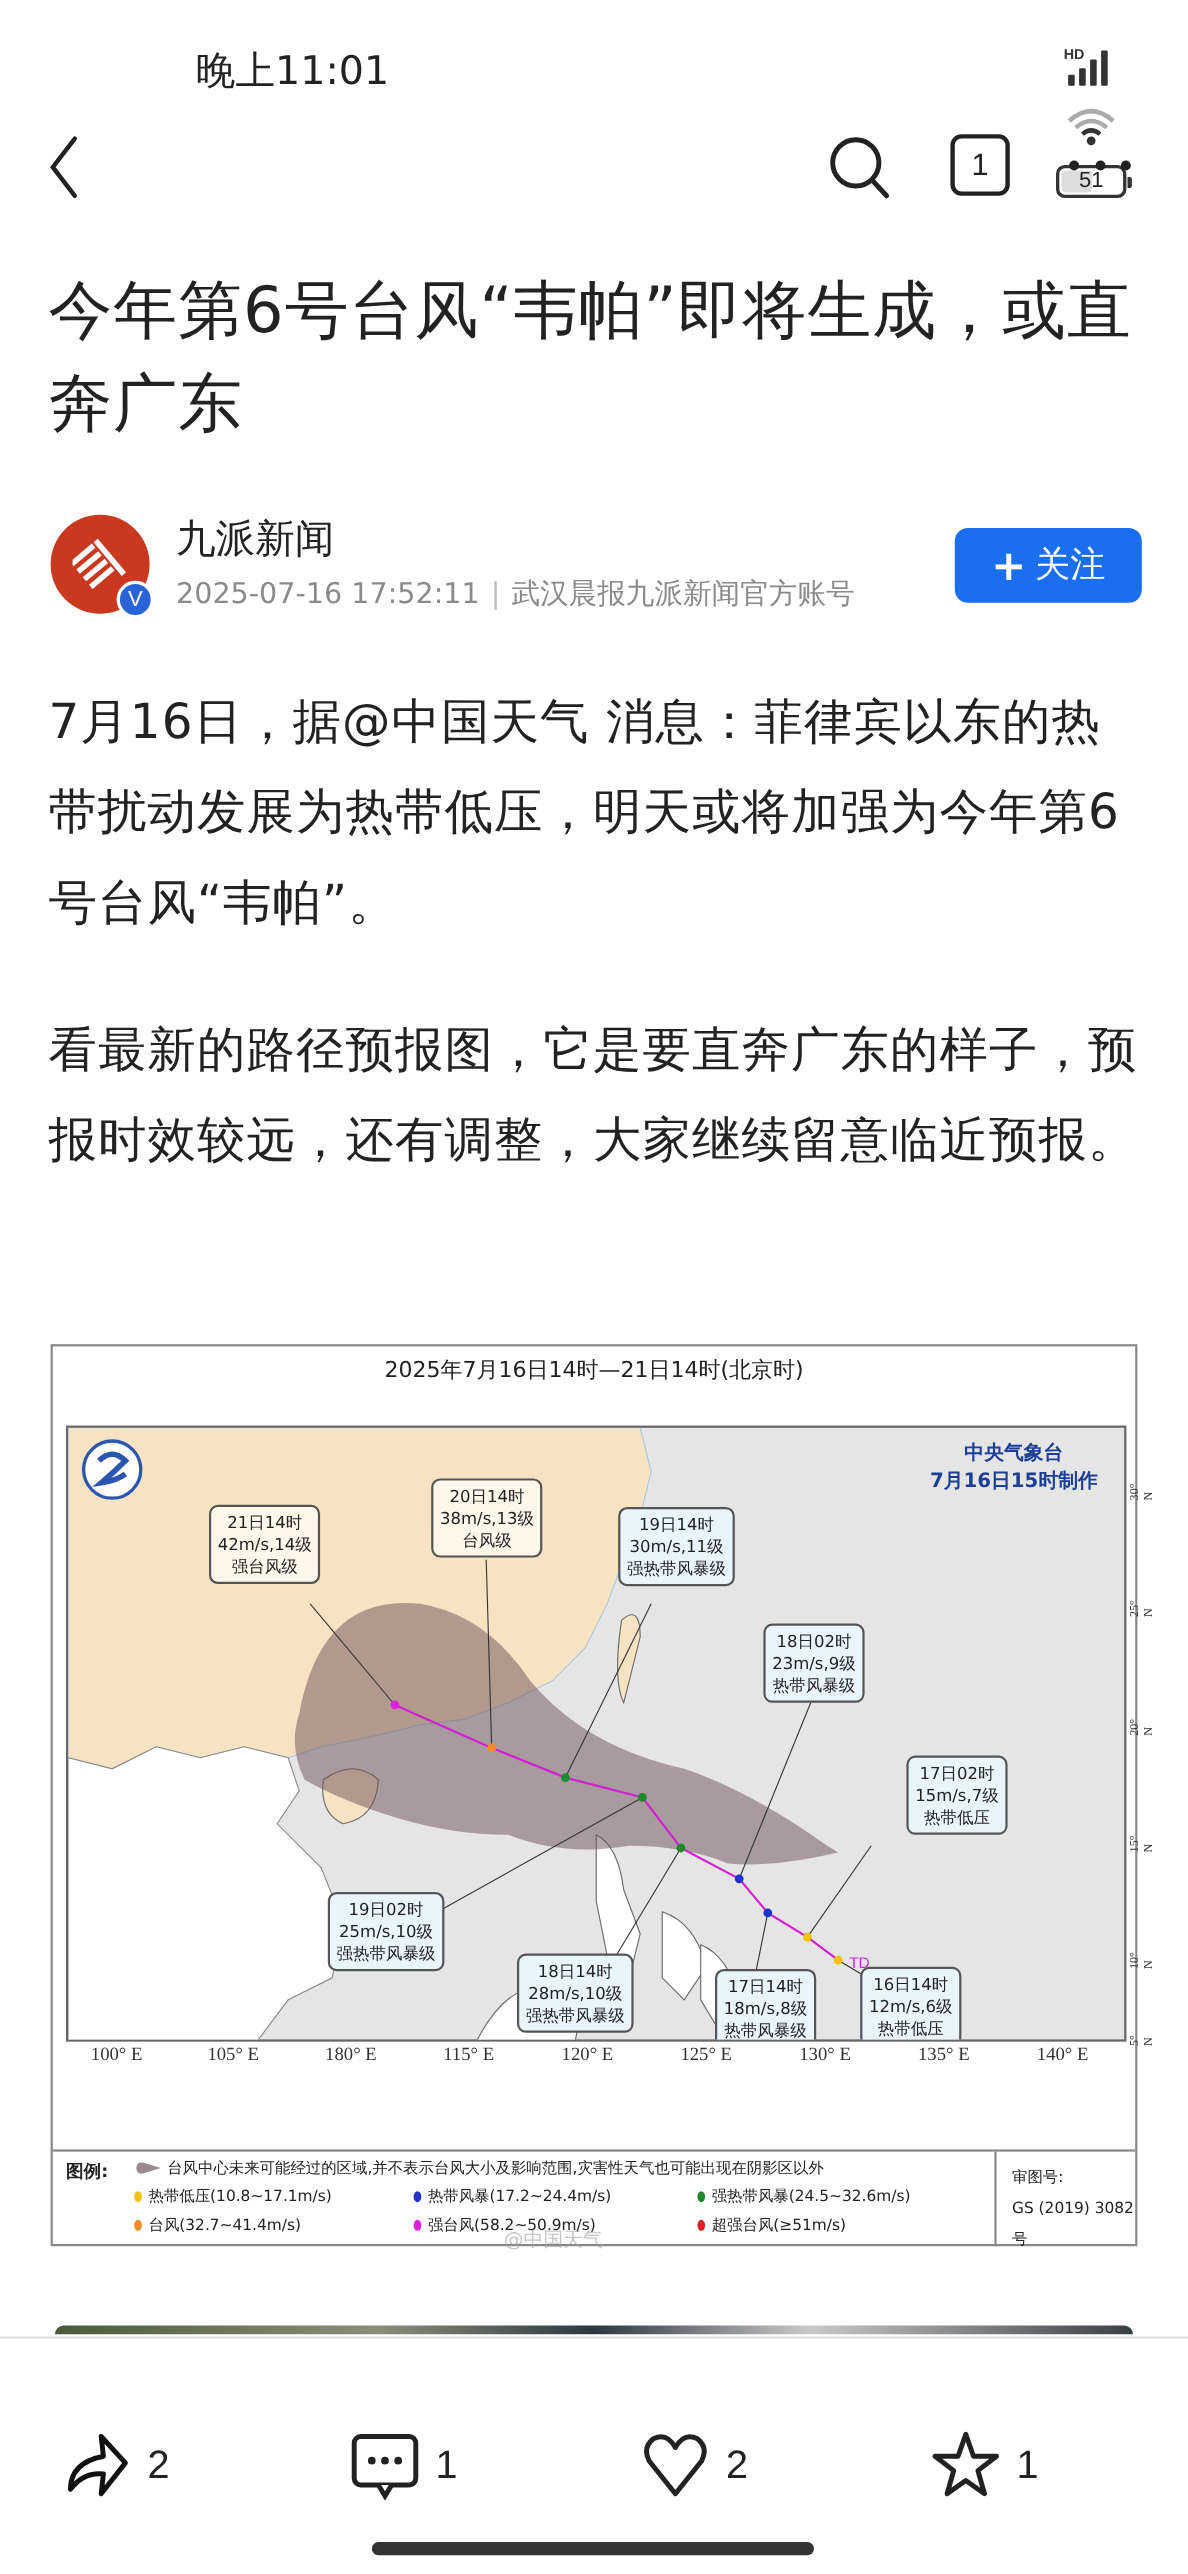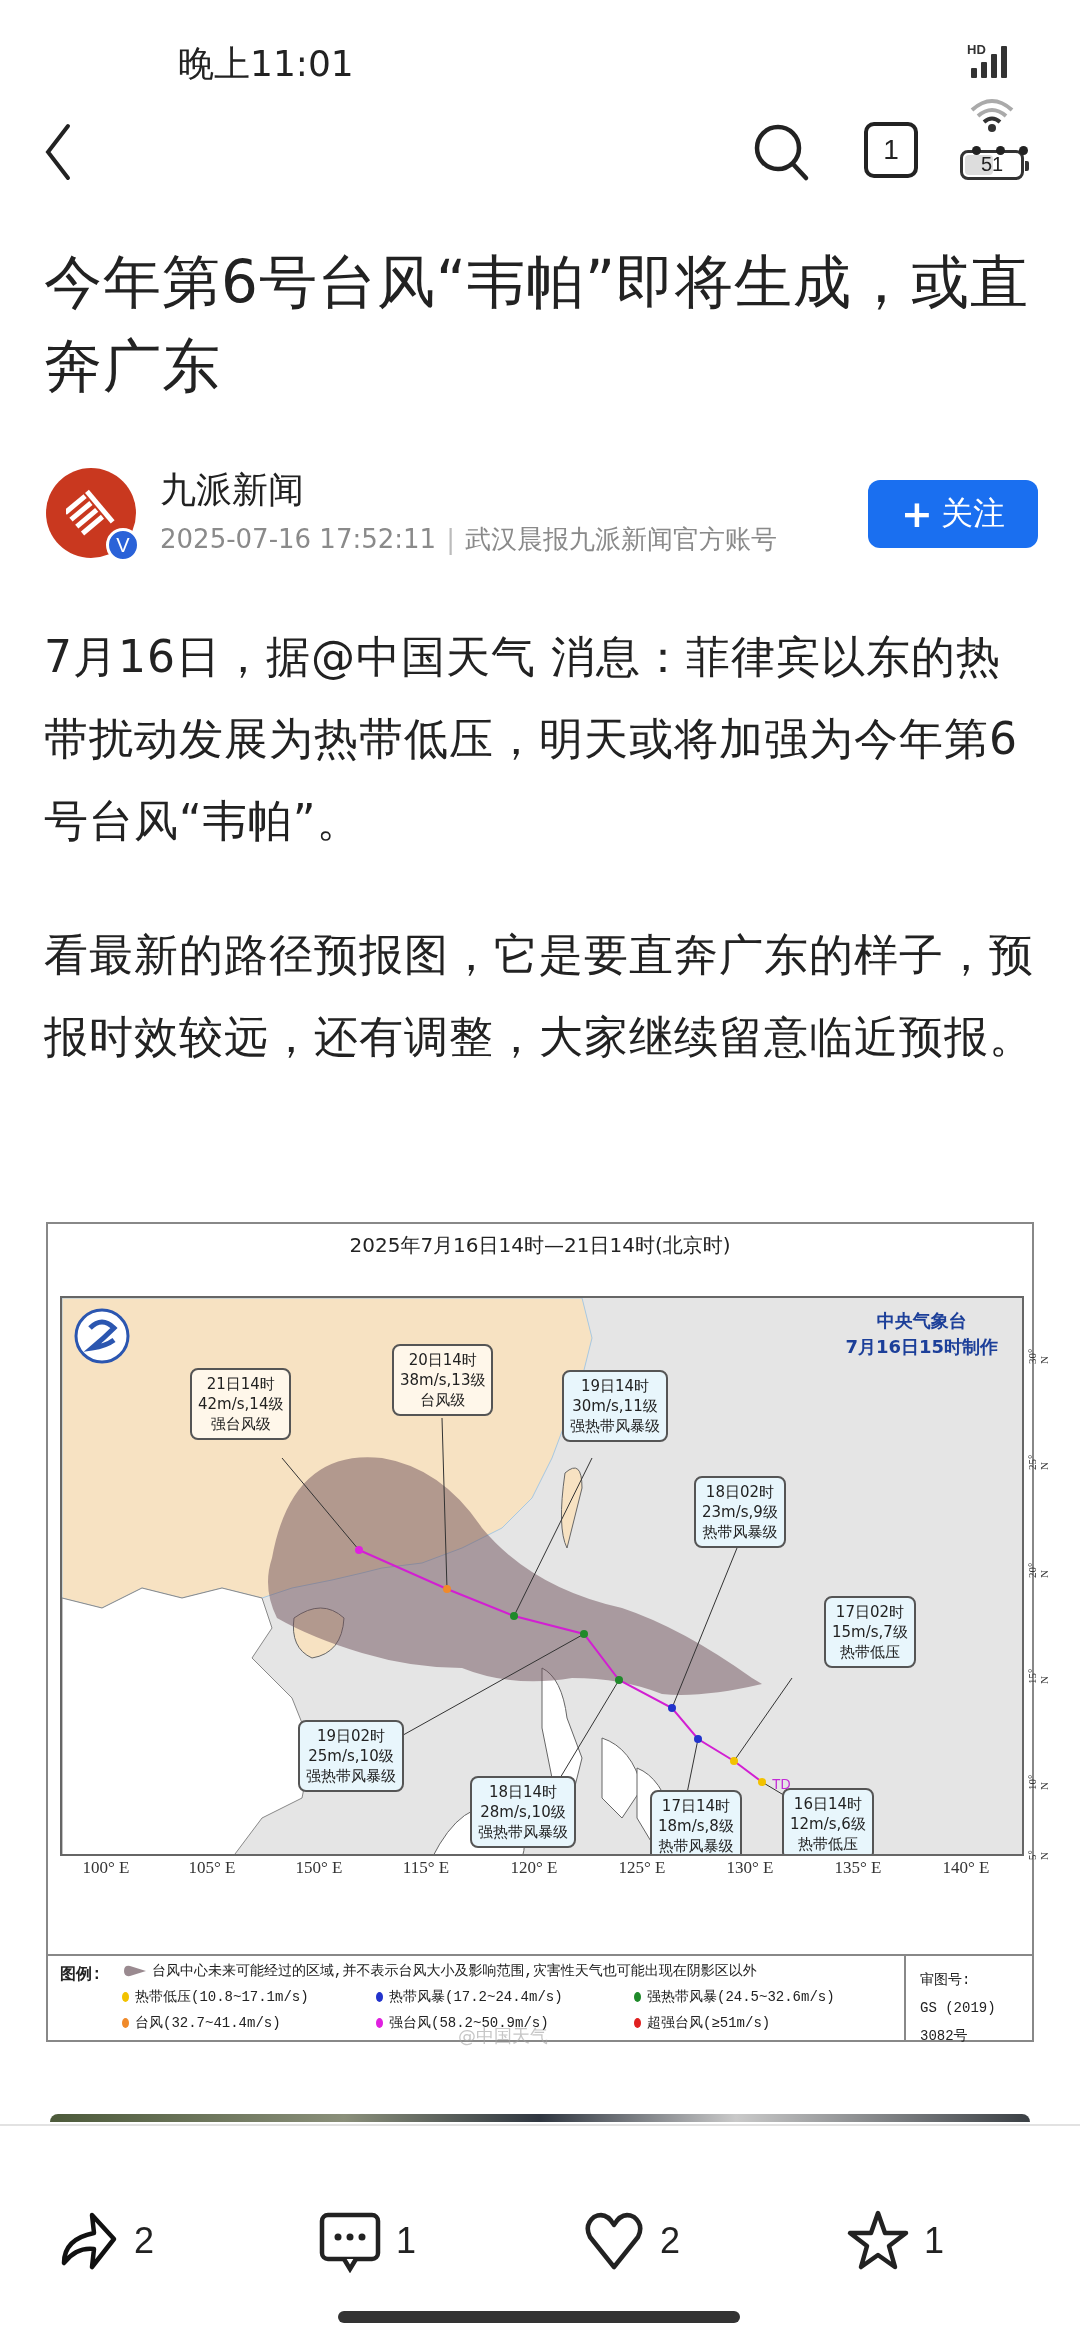--- a/index.html
+++ b/index.html
@@ -51,21 +51,21 @@
   .fig-title { position: absolute; left: 0; top: 6px; width: 100%; text-align: center; font-size: 20px; line-height: 30px; color: #222; }
   .map { position: absolute; left: 12px; top: 72px; width: 964px; height: 560px; border: 2px solid #666; background: #e5e5e5; overflow: hidden; }
   .map svg { position: absolute; left: 0; top: 0; }
   .cma-label { position: absolute; right: 24px; top: 10px; text-align: center; color: #1c3f99; font-weight: bold; font-size: 18px; line-height: 26px; }
   .callout { position: absolute; background: #fff7ea; border: 2px solid #555; border-radius: 8px; font-size: 15px; line-height: 20px; text-align: center; padding: 4px 6px; color: #222; white-space: nowrap; }
   .callout.sea { background: #e8f6fc; }
   .td-label { position: absolute; color: #c32bd6; font-size: 14px; font-family: "Liberation Sans", sans-serif; }
   .lon-ticks { position: absolute; left: 12px; top: 634px; width: 964px; height: 20px; }
   .lon-ticks span { position: absolute; font-size: 17px; color: #333; font-family: "Liberation Serif", serif; transform: translateX(-50%); }
   .lat-ticks span { position: absolute; font-size: 11px; color: #333; font-family: "Liberation Serif", serif; transform: rotate(-90deg); transform-origin: left top; }
-  .legend { position: absolute; left: 0; top: 730px; width: 984px; height: 109px; border-top: 2px solid #888; font-family: Liberation Mono, monospace; }
+  .legend { position: absolute; left: 0; top: 730px; width: 984px; height: 109px; border-top: 2px solid #888; }
   .legend-main { position: absolute; left: 0; top: 0; width: 858px; height: 86px; border-right: 2px solid #888; }
   .legend-title { position: absolute; left: 12px; top: 8px; font-size: 16px; color: #222; font-weight: bold; }
   .legend-desc { position: absolute; left: 74px; top: 6px; font-size: 14px; color: #222; display: flex; align-items: center; gap: 6px; white-space: nowrap; }
   .legend-item { position: absolute; font-size: 14px; color: #222; display: flex; align-items: center; gap: 6px; white-space: nowrap; }
   .legend-item .dot { width: 7px; height: 10px; border-radius: 50%; display: inline-block; }
   .legend-approval { position: absolute; left: 872px; top: 10px; font-size: 14px; color: #222; line-height: 28px; }
   .watermark { position: absolute; left: 410px; top: 800px; font-size: 18px; color: rgba(160,160,160,0.6); }
 
   
   .next-image { position: absolute; left: 50px; top: 2114px; width: 980px; height: 8px; background: linear-gradient(90deg, #4c5a3a, #8a8f7a 30%, #2f3640 50%, #c9c9c9 70%, #3a3f44); border-radius: 8px 8px 0 0; }
@@ -259,21 +259,21 @@
       <div>16日14时</div>
         <div>12m/s,6级</div>
         <div>热带低压</div>
     </div>
     <div class="td-label" style="left:710px;top:478px">TD</div>
   </div>
 
   <div class="lon-ticks">
     <span style="left:46px">100° E</span>
     <span style="left:152px">105° E</span>
-    <span style="left:259px">150° E</span>
+    <span style="left:259px">180° E</span>
     <span style="left:366px">115° E</span>
     <span style="left:474px">120° E</span>
     <span style="left:582px">125° E</span>
     <span style="left:690px">130° E</span>
     <span style="left:798px">135° E</span>
     <span style="left:906px">140° E</span>
   </div>
   <div class="lat-ticks">
     <span style="left:978px;top:140px">30° N</span>
     <span style="left:978px;top:246px">25° N</span>

